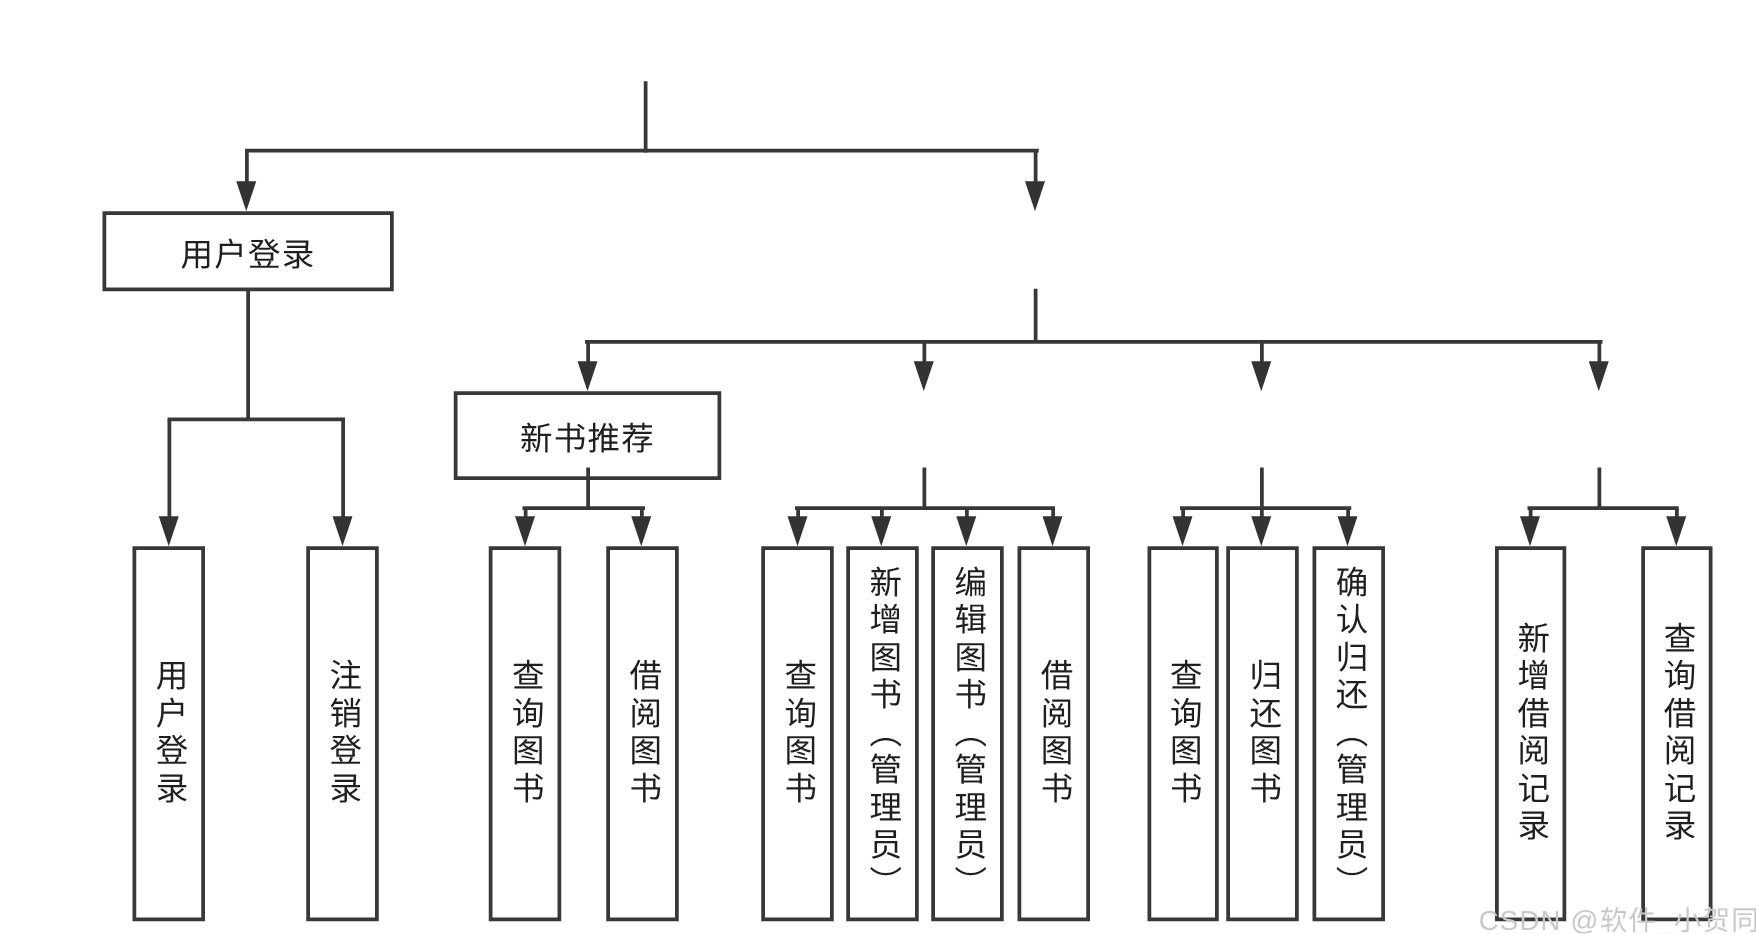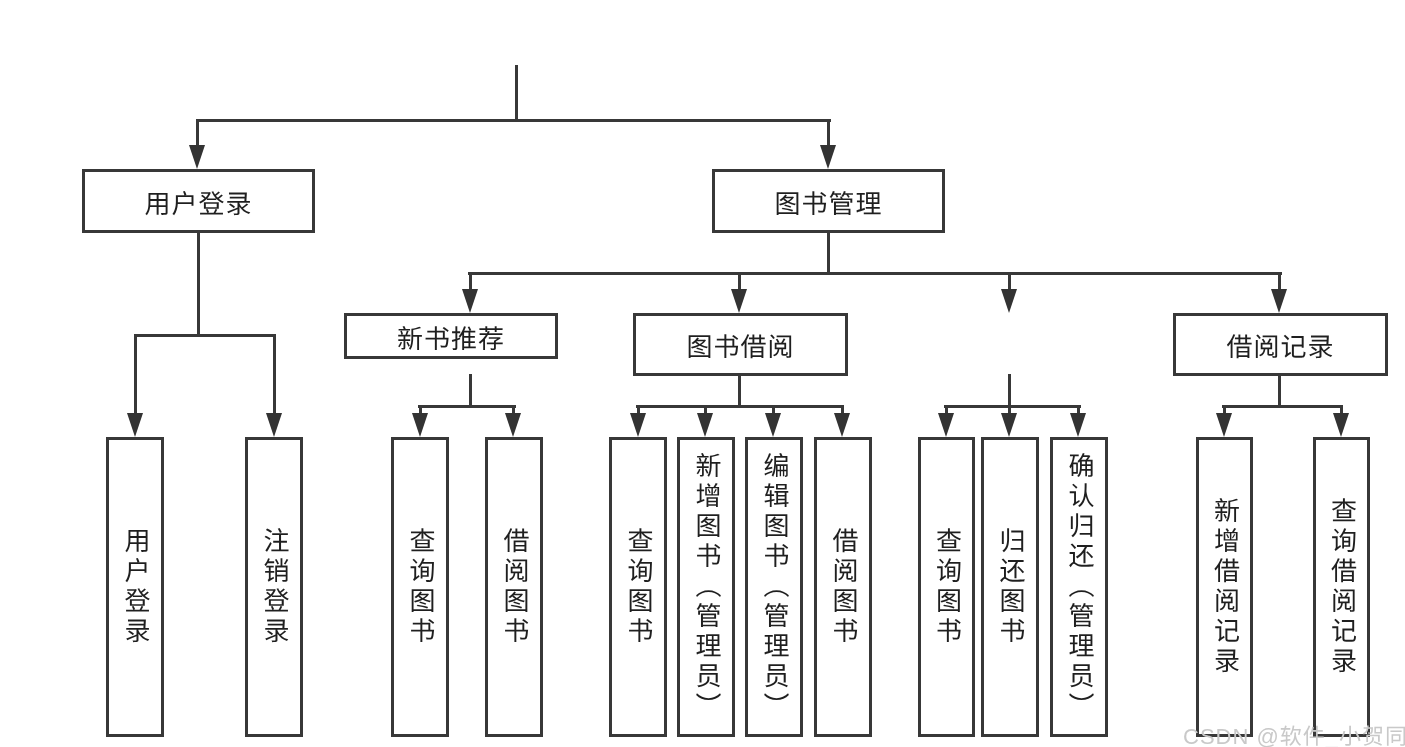--- a/index.html
+++ b/index.html
@@ -36,43 +36,40 @@
 
 
   <div class="ln" style="left:515px;top:65px;width:3px;height:57px"></div>
   <div class="ln" style="left:196px;top:119px;width:635px;height:3px"></div>
   <div class="ln" style="left:196px;top:121px;width:3px;height:26px"></div>
   <div class="head" style="left:189px;top:145px"></div>
   <div class="ln" style="left:827px;top:121px;width:3px;height:26px"></div>
   <div class="head" style="left:820px;top:145px"></div>
 
   <div class="box hbox" style="left:82px;top:169px;width:233px;height:64px">用户登录</div>
-  <div class="box hbox" style="left:712px;top:169px;width:233px;height:64px">图书管理</div>
 
   <div class="ln" style="left:197px;top:231px;width:3px;height:105px"></div>
   <div class="ln" style="left:134px;top:334px;width:142px;height:3px"></div>
   <div class="ln" style="left:134px;top:336px;width:3px;height:79px"></div>
   <div class="head" style="left:127px;top:413px"></div>
   <div class="ln" style="left:273px;top:336px;width:3px;height:79px"></div>
   <div class="head" style="left:266px;top:413px"></div>
 
   <div class="ln" style="left:827px;top:231px;width:3px;height:43px"></div>
   <div class="ln" style="left:468px;top:272px;width:814px;height:3px"></div>
   <div class="ln" style="left:469px;top:274px;width:3px;height:17px"></div>
   <div class="head" style="left:462px;top:289px"></div>
   <div class="ln" style="left:738px;top:274px;width:3px;height:17px"></div>
   <div class="head" style="left:731px;top:289px"></div>
   <div class="ln" style="left:1008px;top:274px;width:3px;height:17px"></div>
   <div class="head" style="left:1001px;top:289px"></div>
   <div class="ln" style="left:1278px;top:274px;width:3px;height:17px"></div>
   <div class="head" style="left:1271px;top:289px"></div>
 
-  <div class="box hbox" style="left:344px;top:313px;width:214px;height:46px">新书推荐</div>
-  <div class="box hbox" style="left:633px;top:313px;width:215px;height:63px">图书借阅</div>
-  <div class="box hbox" style="left:1173px;top:313px;width:215px;height:63px">借阅记录</div>
+  <div class="box hbox" style="left:363px;top:313px;width:214px;height:71px">新书推荐</div>
 
   <div class="ln" style="left:469px;top:374px;width:3px;height:33px"></div>
   <div class="ln" style="left:418px;top:405px;width:98px;height:3px"></div>
   <div class="ln" style="left:419px;top:407px;width:3px;height:8px"></div>
   <div class="head" style="left:412px;top:413px"></div>
   <div class="ln" style="left:512px;top:407px;width:3px;height:8px"></div>
   <div class="head" style="left:505px;top:413px"></div>
 
   <div class="ln" style="left:738px;top:374px;width:3px;height:33px"></div>
   <div class="ln" style="left:636px;top:405px;width:208px;height:3px"></div>

